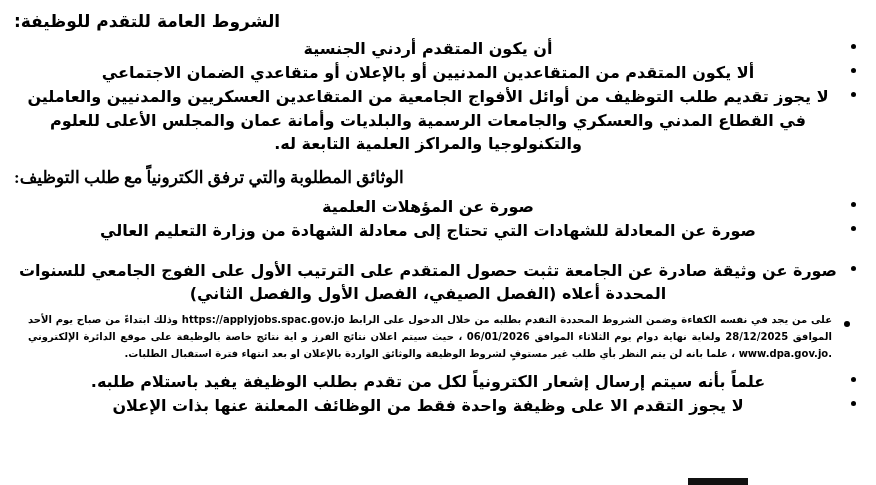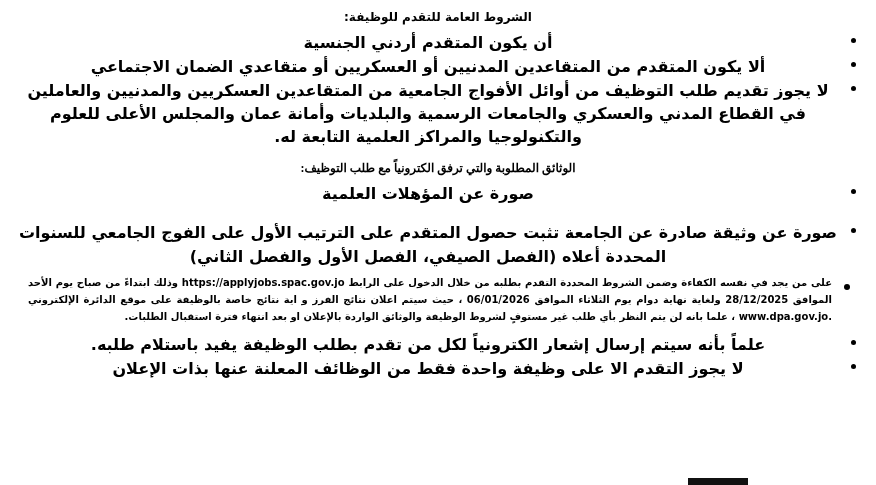--- a/index.html
+++ b/index.html
@@ -16,23 +16,23 @@
   }
   .page {
     position: relative;
     width: 876px;
     height: 485px;
     box-sizing: border-box;
     padding: 8px 14px 0 14px;
     direction: rtl;
   }
   .section-title {
-    font-size: 12px;
+    font-size: 17px;
     font-weight: bold;
-    text-align: center;
+    text-align: left;
     line-height: 1.3;
     margin: 0 0 4px 0;
     letter-spacing: 0;
   }
   .title-1 {
     margin-top: 2px;
     margin-bottom: 5px;
   }
   .title-2 {
     margin-top: 12px;
@@ -121,28 +121,29 @@
 </style>
 </head>
 <body>
 
 <div class="page">
 
   <h2 class="section-title title-1">الشروط العامة للتقدم للوظيفة:</h2>
 
   <ul class="bullets group-1">
     <li>أن يكون المتقدم أردني الجنسية</li>
-    <li>ألا يكون المتقدم من المتقاعدين المدنيين أو العسكريين أو متقاعدي الضمان الاجتماعي</li>
+    <li>ألا يكون المتقدم من المتقاعدين المدنيين أو بالإعلان أو متقاعدي الضمان الاجتماعي</li>
     <li class="li-multiline">لا يجوز تقديم طلب التوظيف من أوائل الأفواج الجامعية من المتقاعدين العسكريين والمدنيين والعاملين في القطاع المدني والعسكري والجامعات الرسمية والبلديات وأمانة عمان والمجلس الأعلى للعلوم والتكنولوجيا والمراكز العلمية التابعة له.</li>
   </ul>
 
   <h2 class="section-title title-2">الوثائق المطلوبة والتي ترفق الكترونياً مع طلب التوظيف:</h2>
 
   <ul class="bullets group-2">
     <li>صورة عن المؤهلات العلمية</li>
+    <li>صورة عن المعادلة للشهادات التي تحتاج إلى معادلة الشهادة من وزارة التعليم العالي</li>
     <li class="li-multiline" style="margin-top:16px;">صورة عن وثيقة صادرة عن الجامعة تثبت حصول المتقدم على الترتيب الأول على الفوج الجامعي للسنوات المحددة أعلاه (الفصل الصيفي، الفصل الأول والفصل الثاني)</li>
   </ul>
 
   <div class="big-block">
     <span>على من يجد في نفسه الكفاءة وضمن الشروط المحددة التقدم بطلبه من خلال الدخول على الرابط</span>
     <span class="latin">https://applyjobs.spac.gov.jo</span>
     <span>وذلك ابتداءً من صباح يوم الأحد الموافق</span>
     <span class="latin">28/12/2025</span>
     <span>ولغاية نهاية دوام يوم الثلاثاء الموافق</span>
     <span class="latin">06/01/2026</span>

